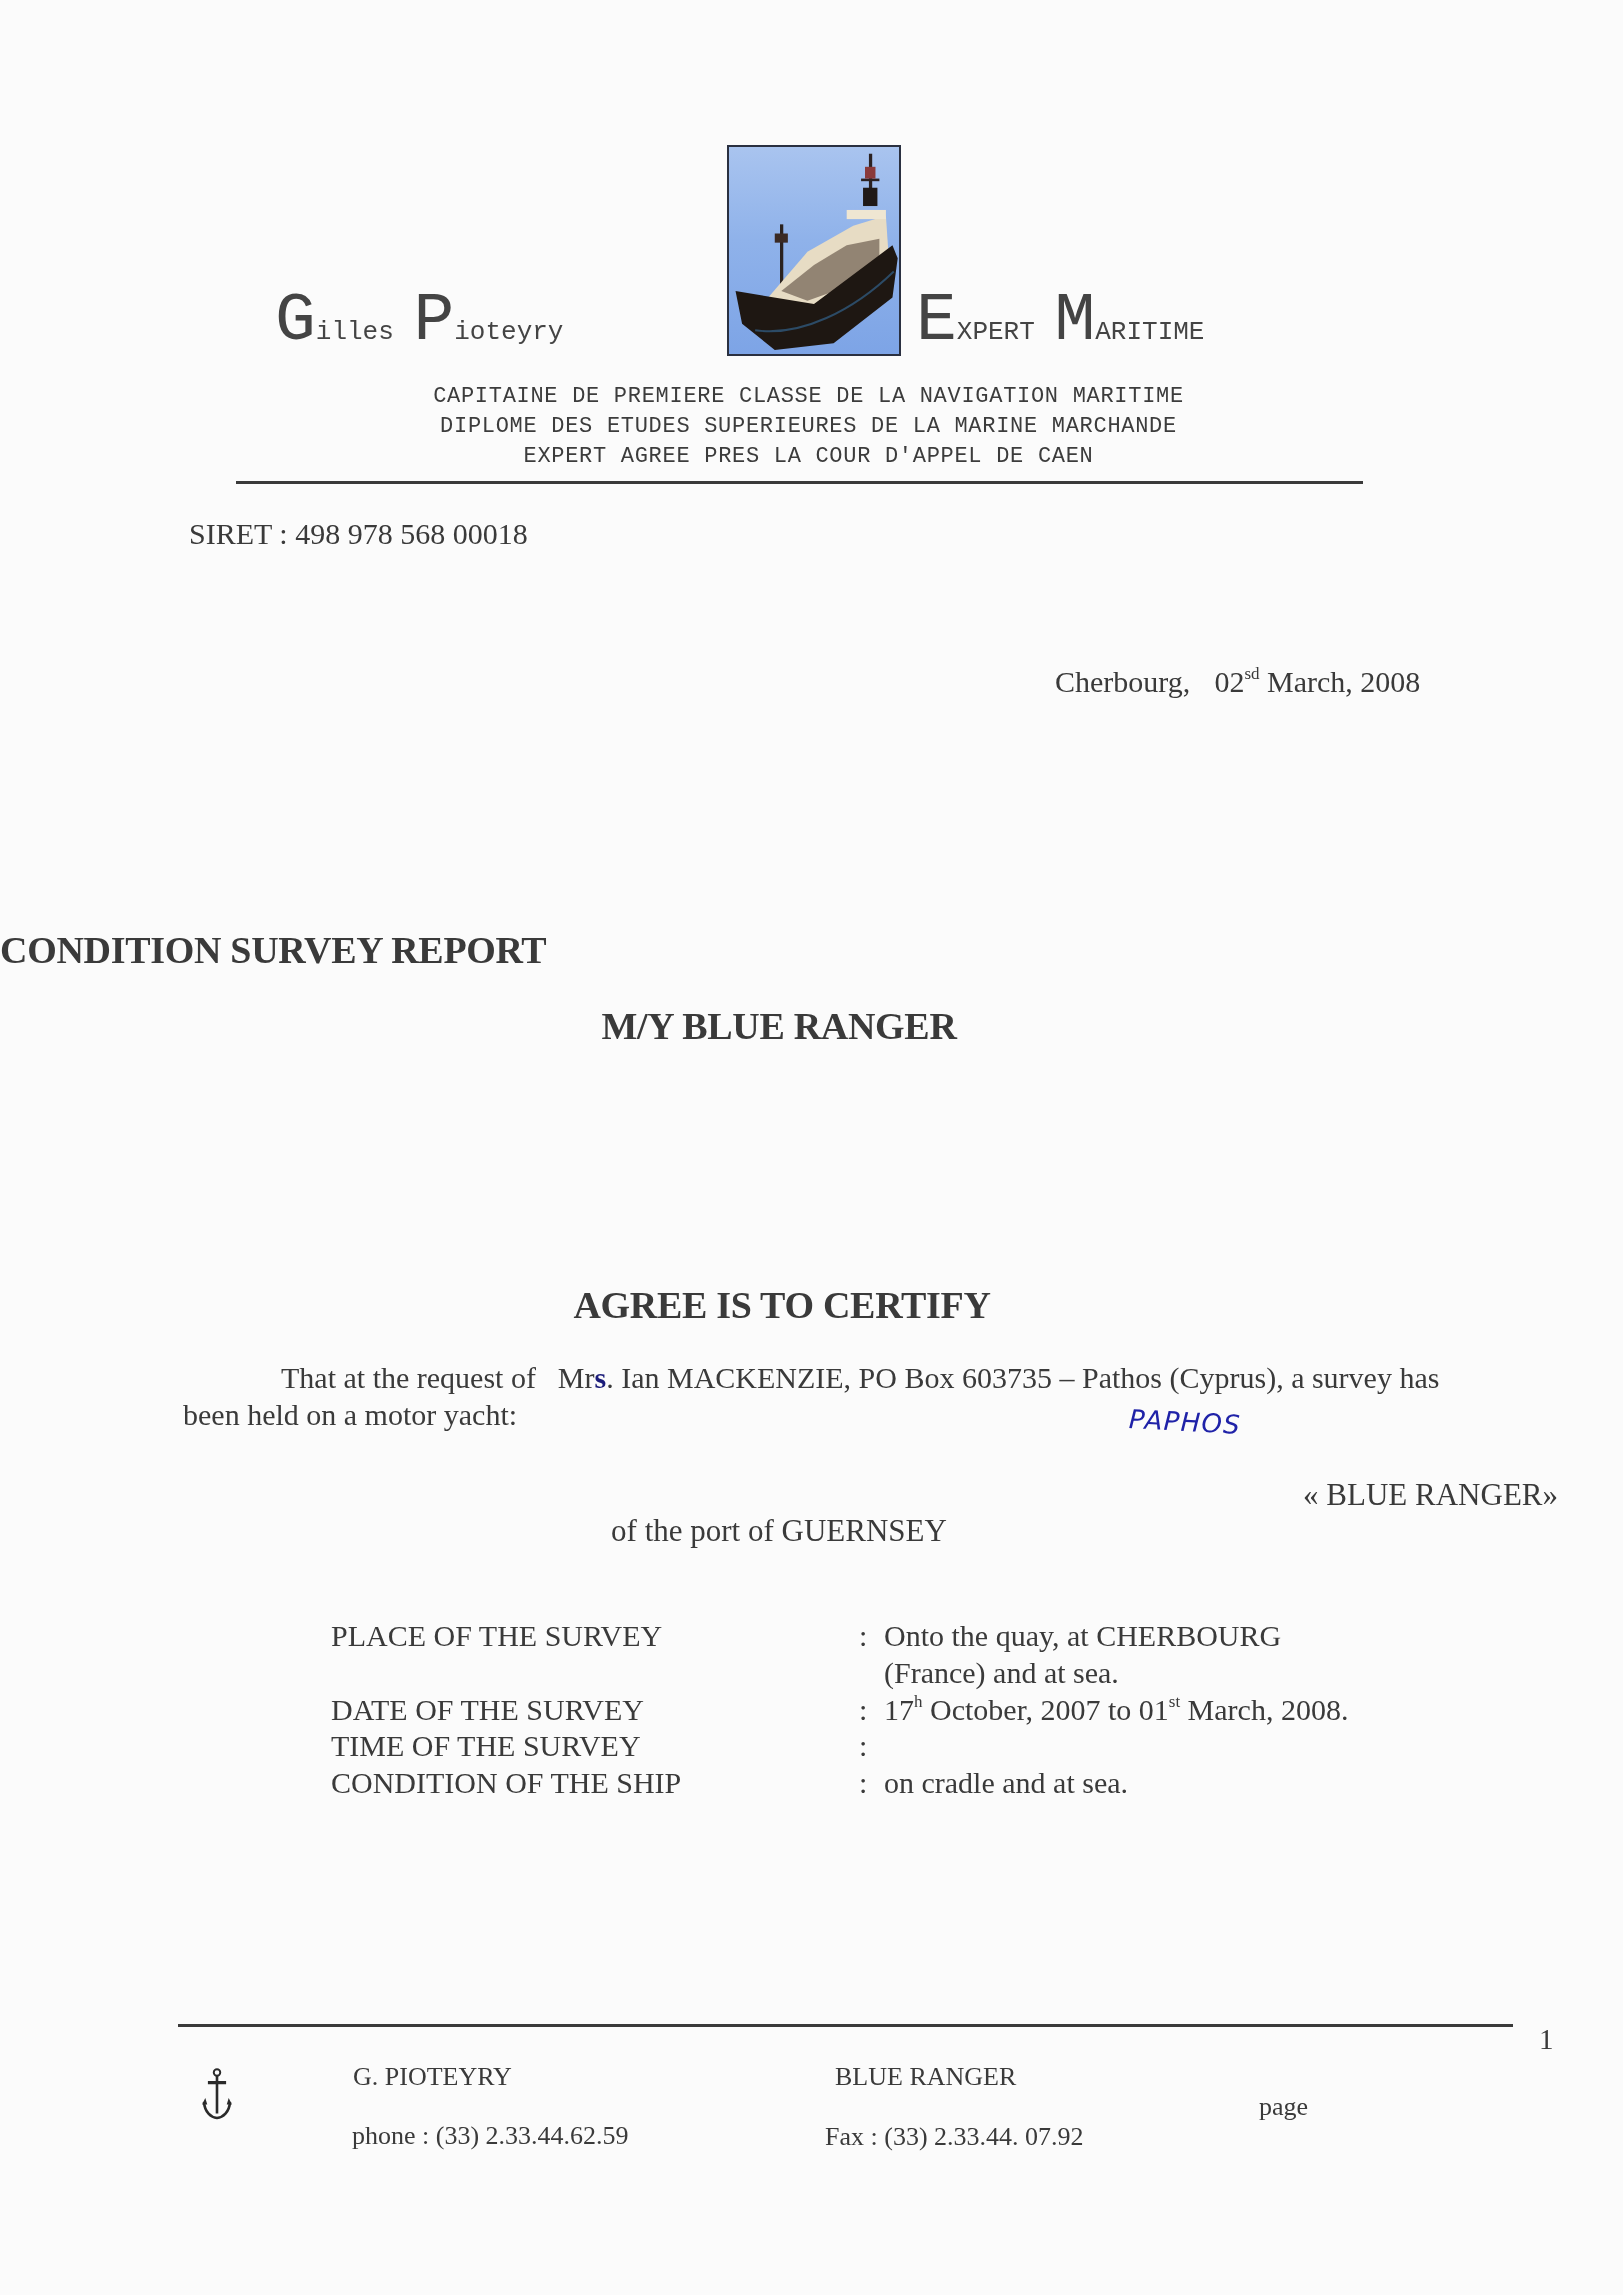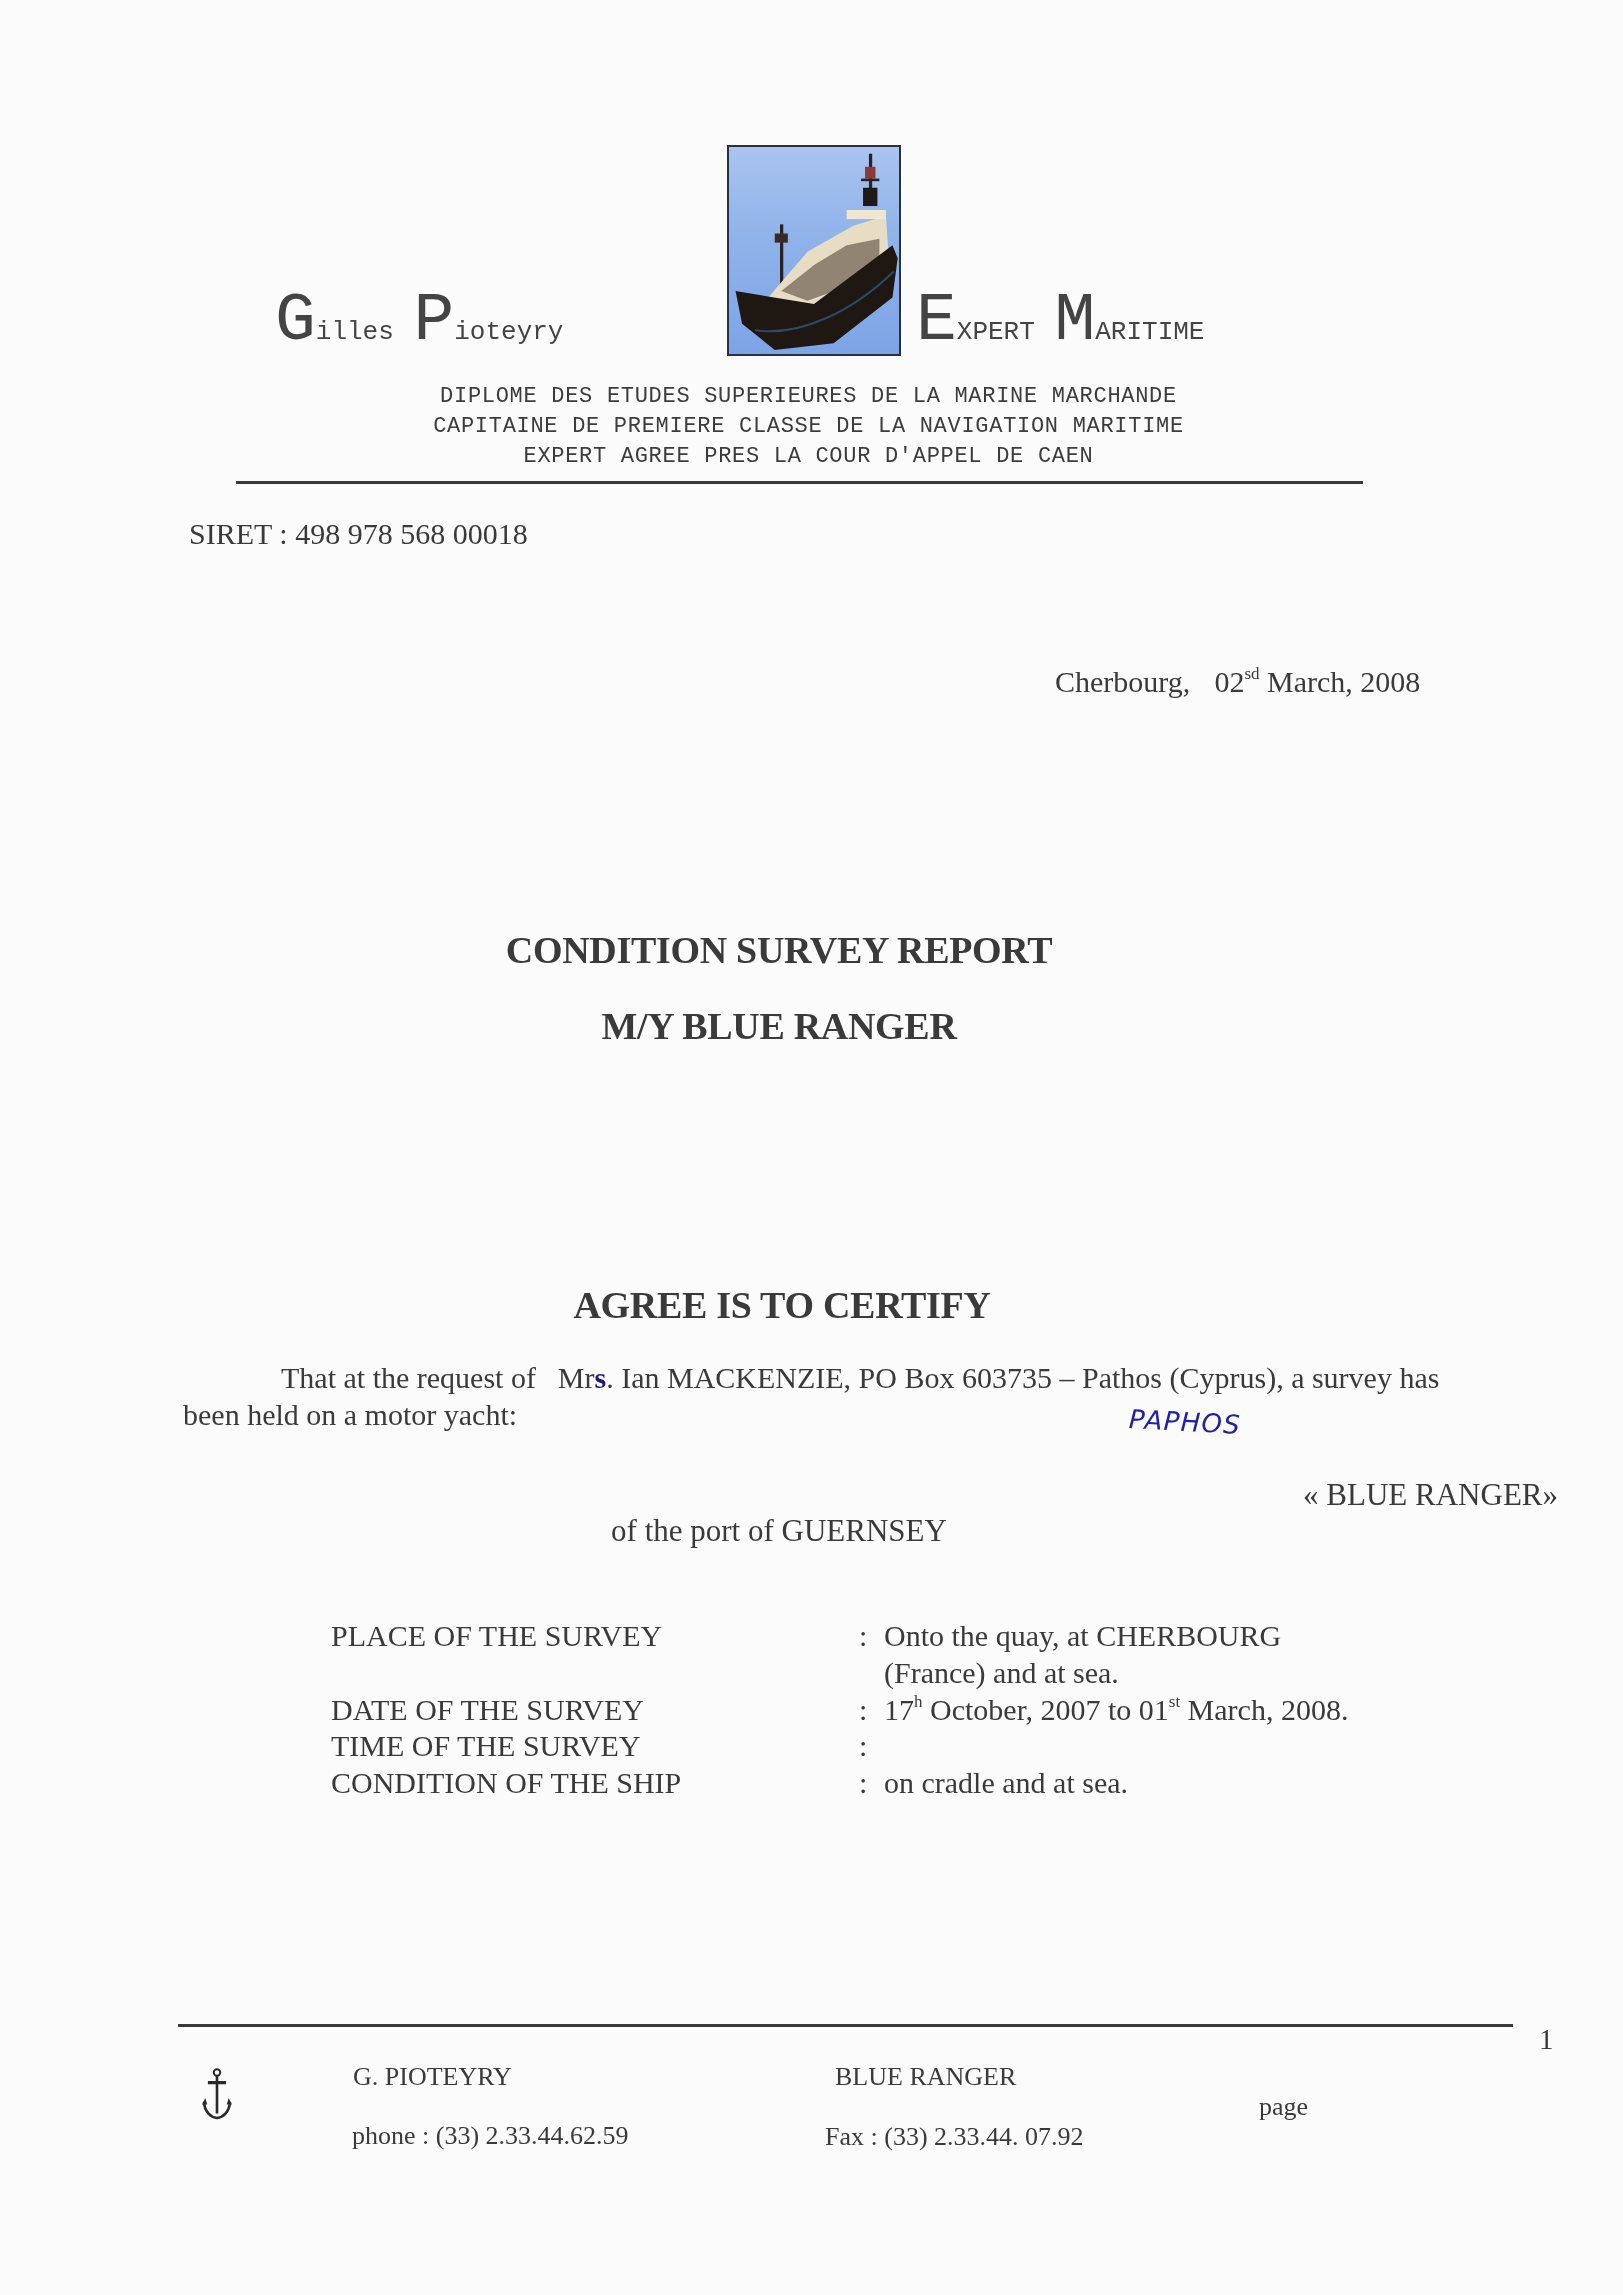--- a/index.html
+++ b/index.html
@@ -44,21 +44,21 @@
 
   .rule-top {
     left: 236px; top: 481px; width: 1127px; height: 2.6px;
     background: #3a3a3a;
   }
 
   .siret { left: 189px; top: 517px; font-size: 30px; }
   .date-line { left: 1055px; top: 665px; font-size: 30px; white-space: nowrap; }
   .date-line sup { font-size: 17px; vertical-align: 13px; line-height: 0; }
 
-  .title-1 { left: 0; width: 1558px; top: 928px; text-align: center; font-size: 38px; font-weight: bold; letter-spacing: -0.3px; }
+  .title-1 { left: 0; width: 1558px; top: 928px; font-size: 38px; font-weight: bold; letter-spacing: -0.3px; }
   .title-2 { left: 0; width: 1558px; top: 1004px; text-align: center; font-size: 38px; font-weight: bold; letter-spacing: -0.3px; }
   .certify { left: 0; width: 1564px; top: 1283px; text-align: center; font-size: 38px; font-weight: bold; letter-spacing: -0.3px; }
 
   .para-1 { left: 281px; top: 1361px; font-size: 30px; white-space: nowrap; }
   .para-2 { left: 183px; top: 1398px; font-size: 30px; white-space: nowrap; }
   .mr-mark { color: #1b1c7a; font-weight: bold; }
   .handwriting {
     left: 1129px; top: 1407px;
     font-family: "DejaVu Sans", sans-serif;
     font-size: 26px;
@@ -110,22 +110,22 @@
     <polygon points="10,220 130,240 250,150 258,170 250,230 160,300 70,310 20,270" fill="#1e1712"></polygon>
     <path d="M40,280 C110,290 190,250 252,190" stroke="#2c4b66" stroke-width="3" fill="none"></path>
   </svg>
 </div>
 
 <div class="abs lh-name" style="left:916px; top:287px;">
   <span class="cap">E</span><span class="rest">XPERT</span><span class="sp"></span><span class="cap">M</span><span class="rest">ARITIME</span>
 </div>
 
 <div class="abs diploma">
+  <div>CAPITAINE DE PREMIERE CLASSE DE LA NAVIGATION MARITIME</div>
   <div>DIPLOME DES ETUDES SUPERIEURES DE LA MARINE MARCHANDE</div>
-  <div>CAPITAINE DE PREMIERE CLASSE DE LA NAVIGATION MARITIME</div>
   <div>EXPERT AGREE PRES LA COUR D'APPEL DE CAEN</div>
 </div>
 
 <div class="abs rule-top"></div>
 
 <div class="abs siret">SIRET : 498 978 568 00018</div>
 
 <div class="abs date-line">
   <span>Cherbourg,</span>
   <span style="display:inline-block;width:9.2px;"></span>

